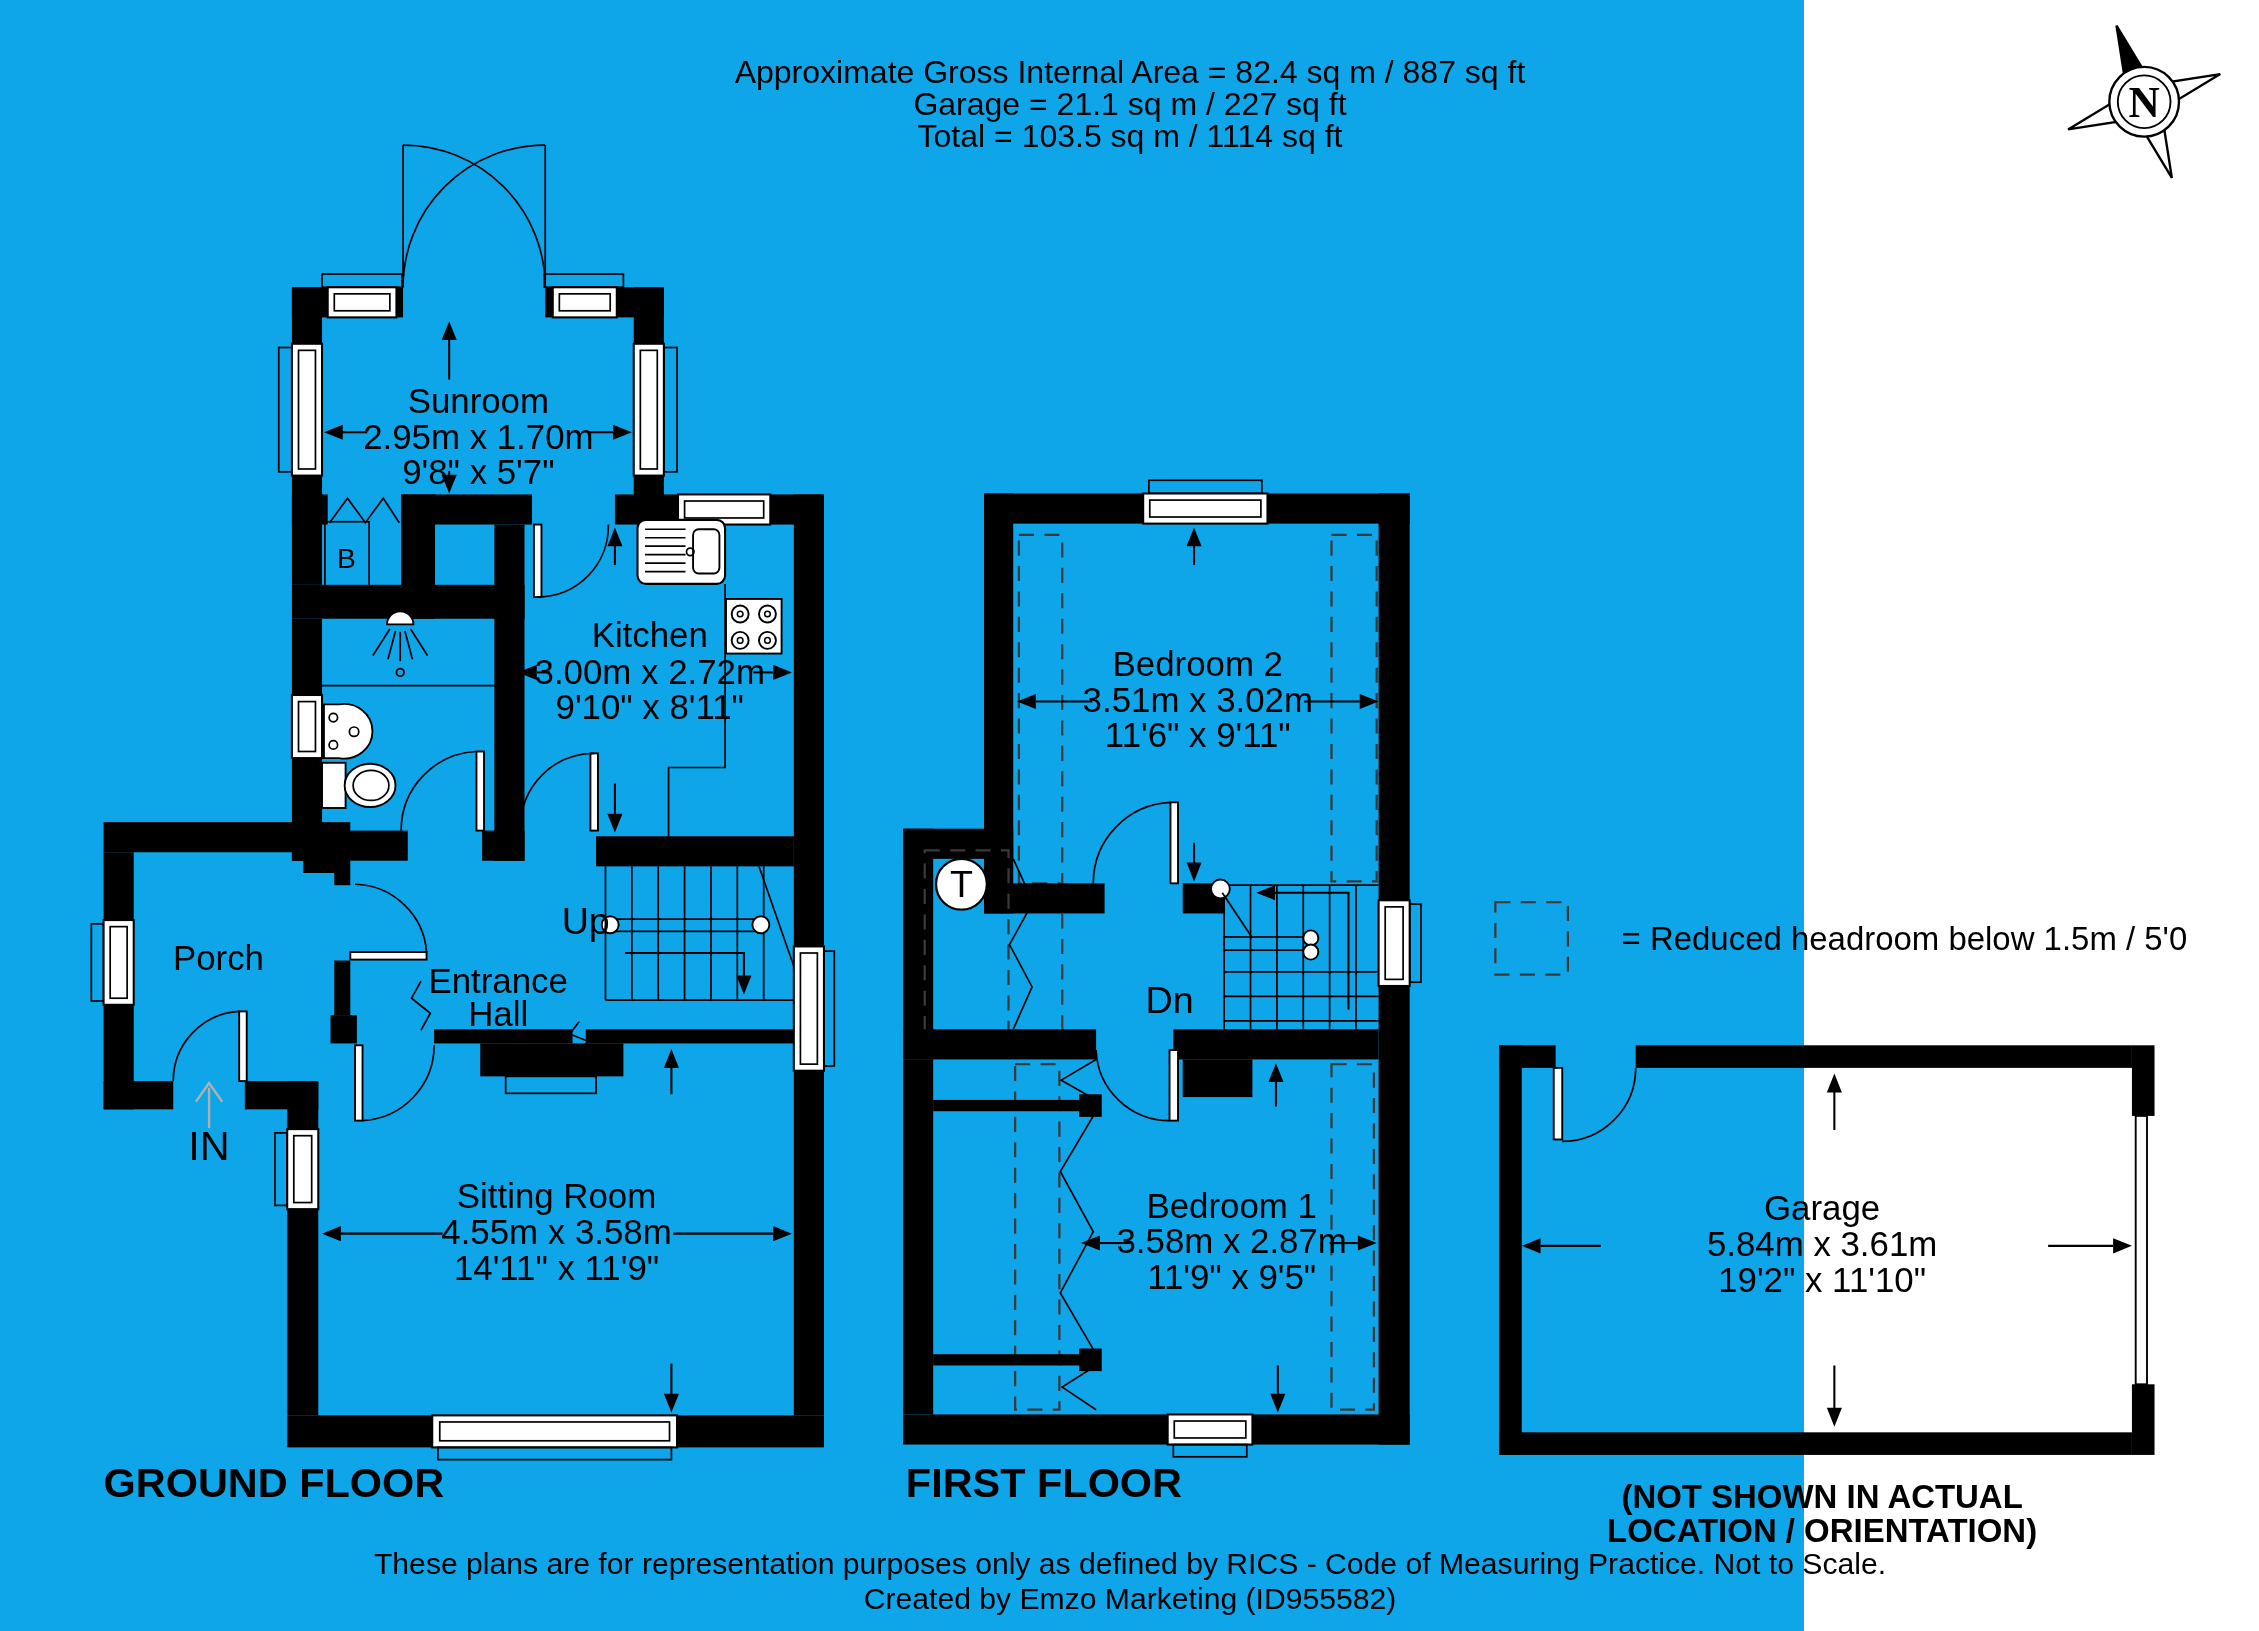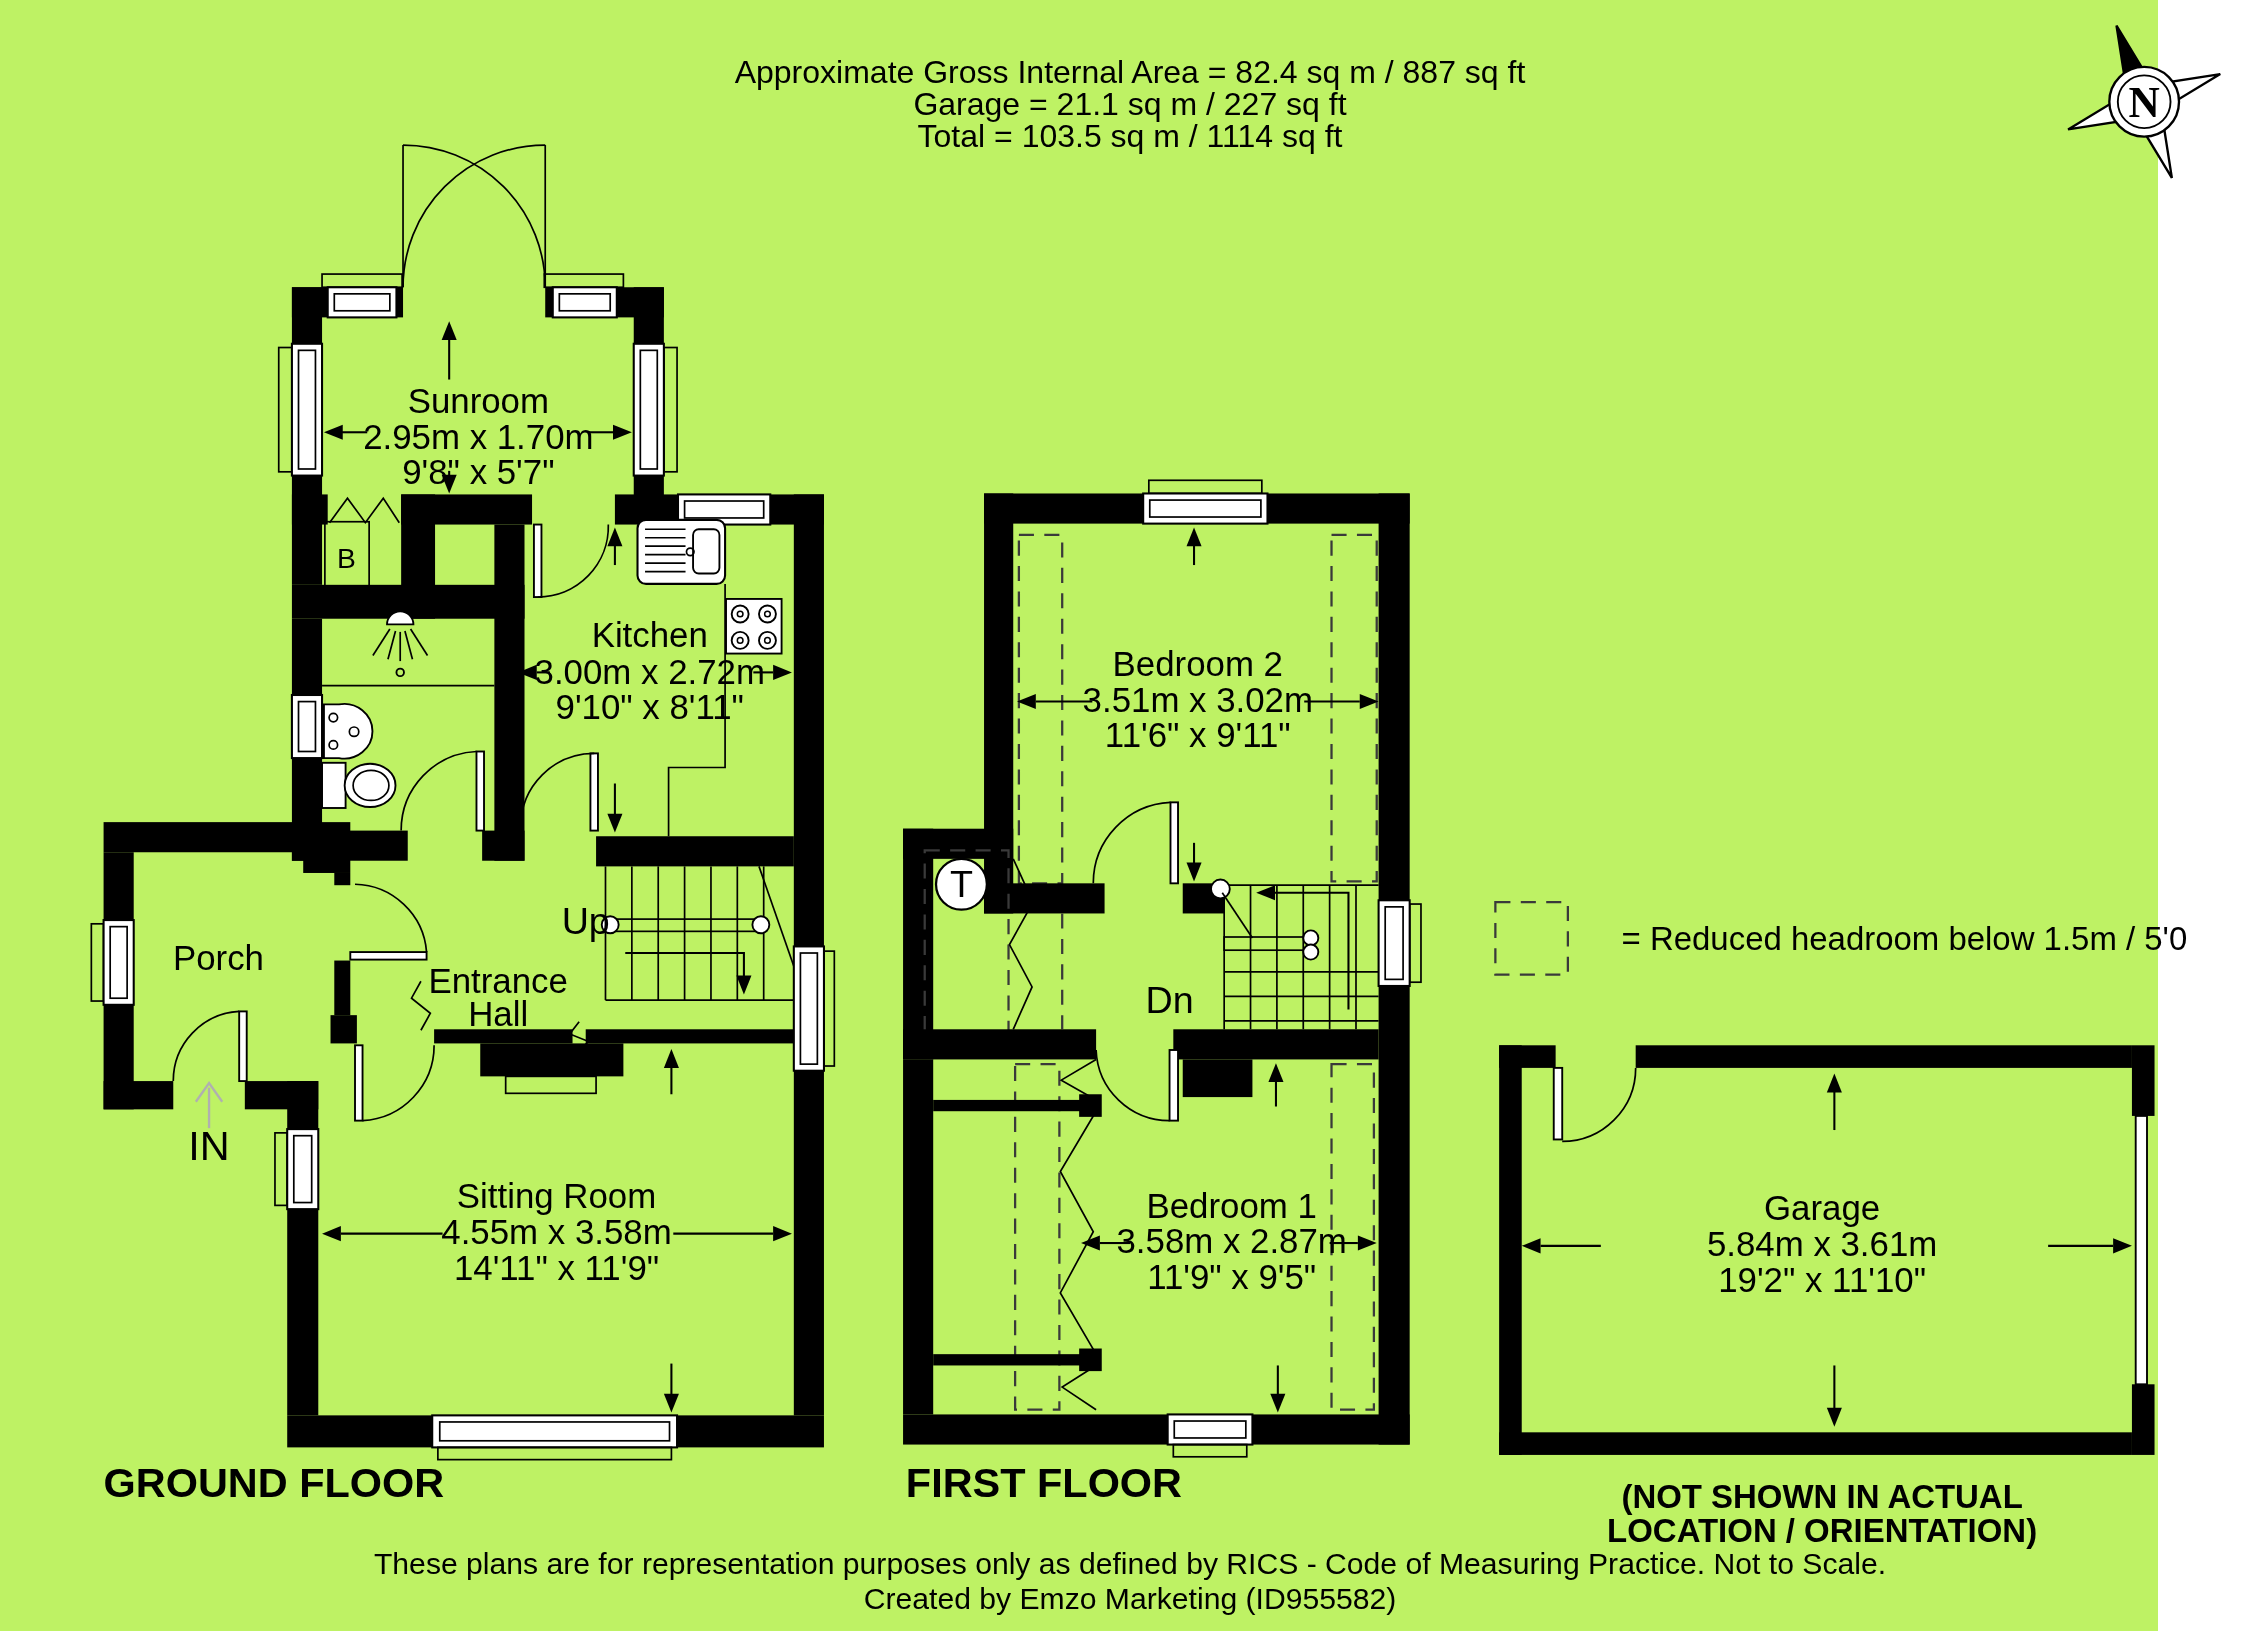--- a/index.html
+++ b/index.html
@@ -1,16 +1,16 @@
 <!DOCTYPE html>
 <html style="font-size:15px"><head>
 <meta charset="utf-8">
 <style>
   html,body{margin:0;padding:0;background:#fff;}
-  #page{width:2158px;height:1632px;position:relative;background:#bef264;}
+  #page{width:1804px;height:1632px;position:relative;background:#0ea5e9;}
   svg{display:block;}
   .w{fill:#000;stroke:none;}
   .thin{stroke:#000;stroke-width:1.8;fill:none;}
   .win{fill:#fff;stroke:#000;stroke-width:2.2;}
   .leaf{fill:#fff;stroke:#000;stroke-width:2;}
   .dash{fill:none;stroke:#3a3a3a;stroke-width:2.4;stroke-dasharray:16 11;}
   .ah{fill:#000;stroke:none;}
   .dim{stroke:#000;stroke-width:2.2;fill:none;}
   .lbl{font:37px "Liberation Sans",sans-serif;fill:#000;text-anchor:middle;}
   .ann{font:40px "Liberation Sans",sans-serif;fill:#000;text-anchor:middle;}

